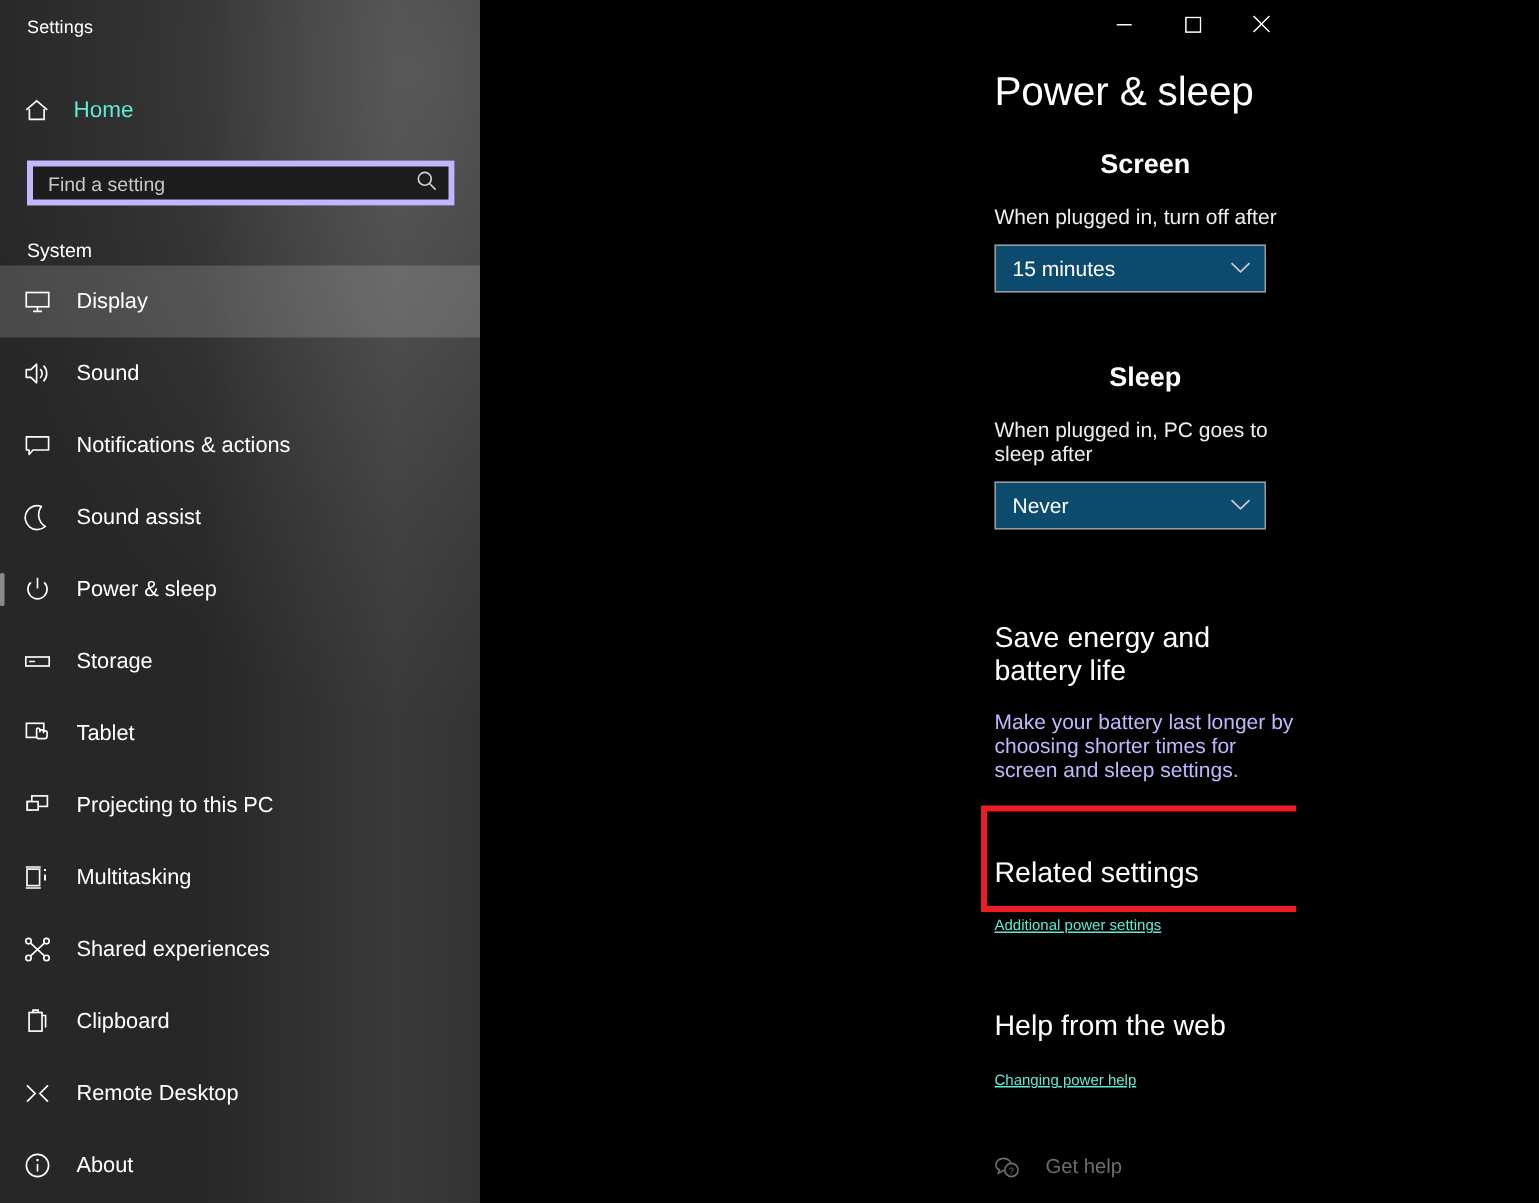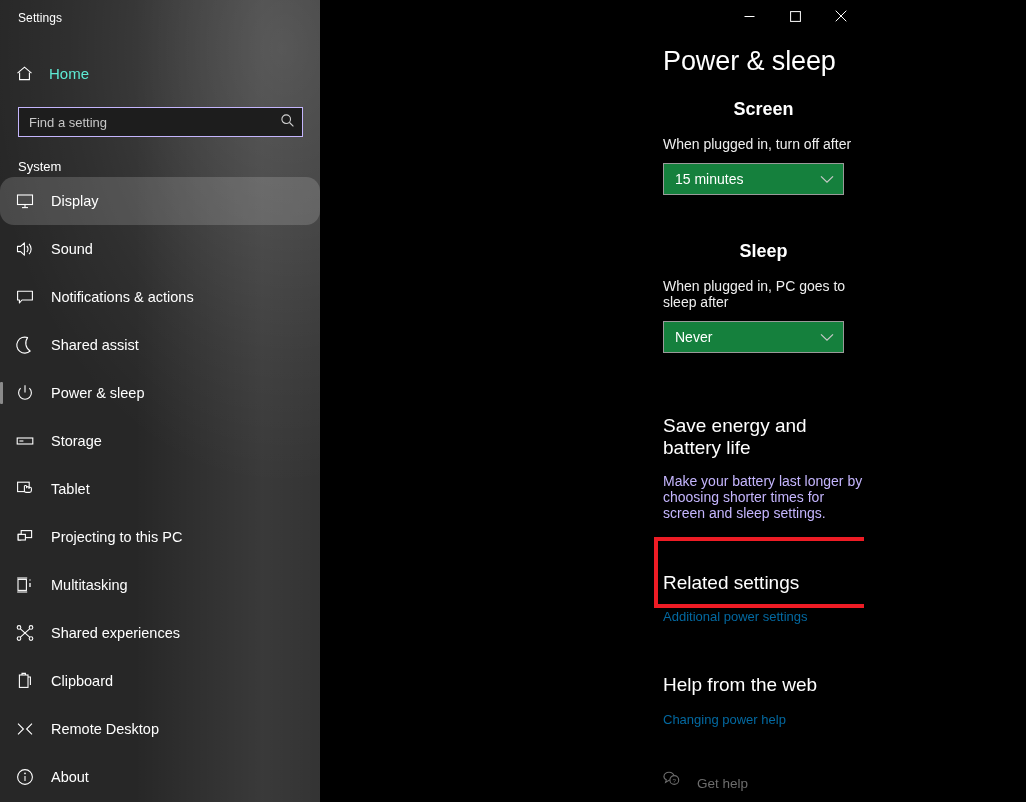--- a/index.html
+++ b/index.html
@@ -61,21 +61,21 @@
   }
   .nav-home .glyph { width: 20px; display:flex; align-items:center; justify-content:center; }
   .nav-home .label { font-size: 15px; color: #5eead4; }
 
   .search-wrap {
     margin: 15px 0 0 18px;
     width: 285px;
     height: 30px;
     position: relative;
     background: #1d1d1d;
-    border: 1px solid #c4b5fd;
+    border: 4px solid #c4b5fd;
     display: flex;
     align-items: center;
   }
   .search-input {
     flex: 1;
     background: transparent;
     border: 0;
     outline: none;
     font-family: "Liberation Sans", sans-serif;
     font-size: 13px;
@@ -100,21 +100,20 @@
   .nav-list { margin-top: 2px; }
 
   .nav-item {
     position: relative;
     display: flex;
     align-items: center;
     height: 48px;
     padding-left: 14px;
     gap: 15px;
     cursor: default;
-    border-radius: 14px;
   }
   .nav-item .glyph {
     width: 22px;
     display: flex; align-items: center; justify-content: center;
     flex: 0 0 22px;
   }
   .nav-item .label {
     font-size: 14.5px;
     color: #ffffff;
     white-space: nowrap;
@@ -161,36 +160,36 @@
     letter-spacing: -0.1px;
     margin-bottom: 22px;
   }
 
   .section-h { font-size: 18px; color: #ffffff; font-weight: bold; text-align: center; }
   .field-label { font-size: 14px; color: #eeeeee; }
 
   .combo {
     width: 181px;
     height: 32px;
-    background: #15803d;
+    background: #0c4a6e;
     border: 1px solid #9a9a9a;
     display: flex;
     align-items: center;
     justify-content: space-between;
     padding: 0 9px 0 11px;
     cursor: default;
   }
   .combo .val { font-size: 14px; color: #ffffff; }
 
   .block-h2 { font-size: 19px; color: #ffffff; font-weight: normal; }
   .body-text { font-size: 14px; color: #c4b5fd; }
-  .link-dim { font-size: 13px; color: #0369a1; cursor: default; }
+  .link-dim { font-size: 10px; color: #5eead4; cursor: default; text-decoration: underline; }
 
   .footer-link {
-    display: flex; align-items: flex-end; gap: 17px;
+    display: flex; align-items: flex-start; gap: 17px;
     cursor: default;
     margin-top: 33px;
   }
   .footer-link .label { font-size: 13.5px; color: #6d6d6d; }
 
   
   #annotation-box {
     position: absolute;
     left: 334px;
     top: 537px;
@@ -262,21 +261,21 @@
             </svg>
           </span>
           <span class="label">Notifications &amp; actions</span>
         </div>
         <div class="nav-item">
           <span class="glyph">
             <svg width="20" height="20" viewBox="0 0 20 20">
               <path d="M12.6 2.6 a8 8 0 1 0 2.6 13.4 a9.2 9.2 0 0 1 -2.6 -13.4 z" fill="none" stroke="#ffffff" stroke-width="1.1" stroke-linejoin="round"></path>
             </svg>
           </span>
-          <span class="label">Shared assist</span>
+          <span class="label">Sound assist</span>
         </div>
         <div class="nav-item selected">
           <span class="glyph">
             <svg width="20" height="20" viewBox="0 0 20 20">
               <path d="M5.6 5.2 a6.4 6.4 0 1 0 8.8 0" fill="none" stroke="#ffffff" stroke-width="1.1"></path>
               <line x1="10" y1="2.2" x2="10" y2="9.4" stroke="#ffffff" stroke-width="1.1"></line>
             </svg>
           </span>
           <span class="label">Power &amp; sleep</span>
         </div>

